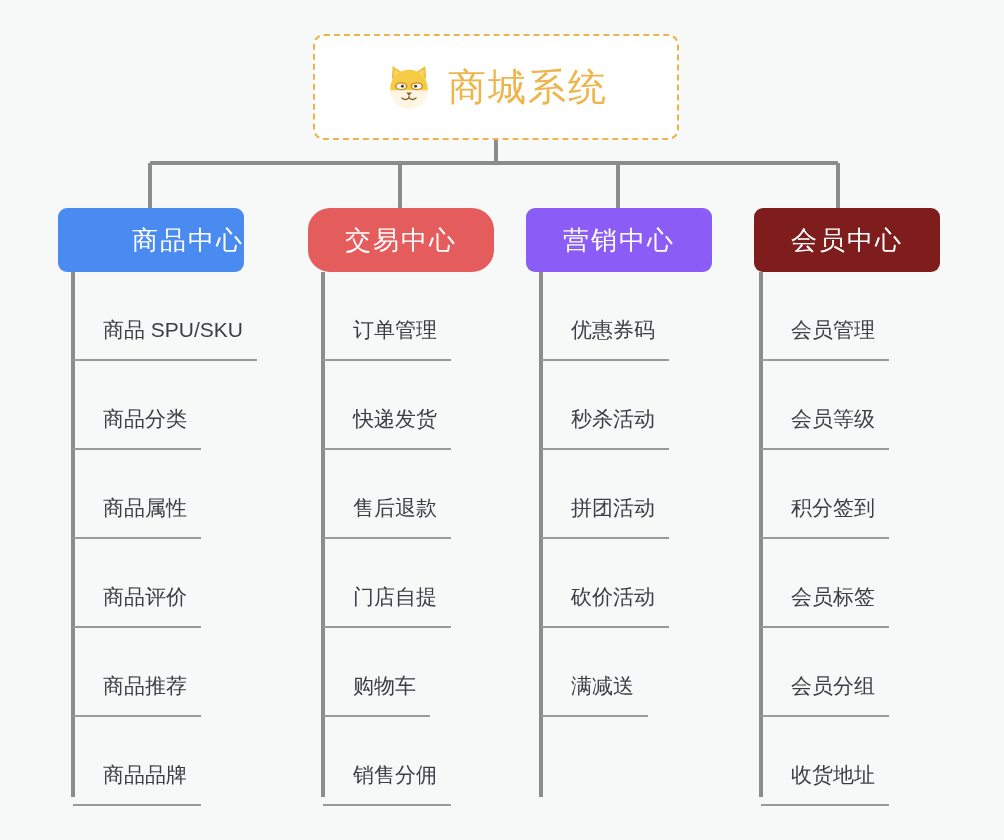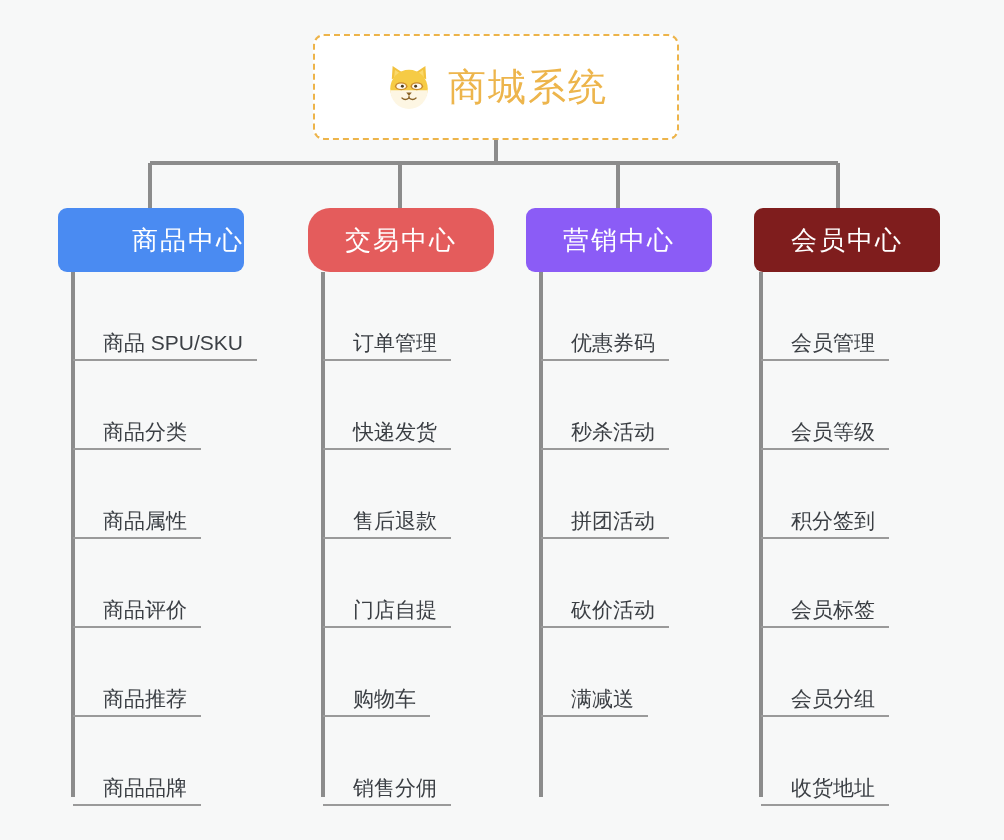--- a/index.html
+++ b/index.html
@@ -92,21 +92,21 @@
     height: 89px;
     display: flex;
     align-items: flex-end;
   }
   .leaf-text {
     display: inline-block;
     font-size: 21px;
     color: #3b3f44;
     line-height: 1;
     white-space: nowrap;
-    padding: 0 14px 6px 30px;
+    padding: 0 14px 19px 30px;
     border-bottom: 2px solid #9a9a9a;
   }
 </style>
 </head>
 <body>
 
 <div id="diagram">
 
   <svg id="connectors" viewBox="0 0 1004 840" width="1004" height="840" aria-hidden="true">
       <line x1="496" y1="140" x2="496" y2="163" stroke="#8c8c8c" stroke-width="4"></line>

